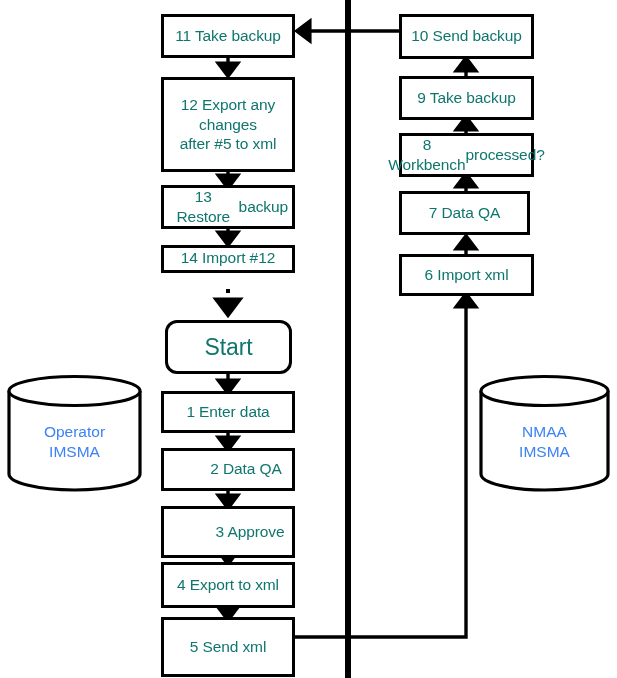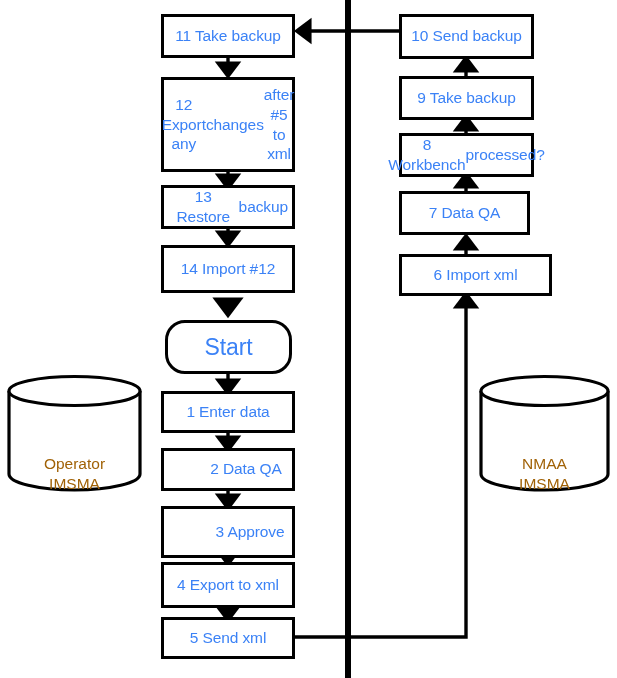--- a/index.html
+++ b/index.html
@@ -21,54 +21,53 @@
   
   .node {
     position: absolute;
     box-sizing: border-box;
     border: 3px solid #000000;
     background: #ffffff;
     display: flex;
     align-items: center;
     justify-content: center;
     text-align: center;
-    color: #3b82f6;
+    color: #0f766e;
     font-size: 15.5px;
     line-height: 1.22;
     letter-spacing: -0.1px;
     padding: 2px 4px;
     z-index: 3;
   }
   .node.multiline {
     line-height: 1.28;
   }
   .node.start {
-    border-radius: 20px;
+    border-radius: 12px;
     font-size: 23px;
     border-width: 3px;
   }
   
   .cylinder {
     position: absolute;
     z-index: 3;
   }
   .cylinder svg {
     display: block;
     overflow: visible;
   }
   .cyl-label {
     position: absolute;
     left: 0;
     right: 0;
     text-align: center;
-    color: #a16207;
+    color: #3b82f6;
     font-size: 15.5px;
     line-height: 1.3;
     pointer-events: none;
-    margin-top: 32px;
   }
   
   .conn {
     position: absolute;
     z-index: 2;
   }
   .conn svg { display: block; overflow: visible; }
   
   .divider {
     position: absolute;
@@ -120,32 +119,32 @@
       </g>
     </svg>
   </div>
 
   <div class="divider" style="left:345px; top:0; width:6px; height:678px;"></div>
 
   <div class="node" style="left:161px; top:14px; width:134px; height:44px;">
     <span>11 Take backup</span>
   </div>
 
-  <div class="node multiline" style="left:161px; top:77px; width:134px; height:95px; flex-direction:row;">
+  <div class="node multiline" style="left:161px; top:77px; width:134px; height:95px; flex-direction:column;">
     <span>12 Export any</span>
     <span>changes</span>
     <span>after #5 to xml</span>
   </div>
 
   <div class="node multiline" style="left:161px; top:185px; width:134px; height:44px; flex-direction:row;">
     <span>13 Restore</span>
     <span>backup</span>
   </div>
 
-  <div class="node" style="left:161px; top:245px; width:134px; height:48px;">
+  <div class="node" style="left:161px; top:245px; width:134px; height:28px;align-items:flex-end;">
     <span>14 Import #12</span>
   </div>
 
   <div class="node start" style="left:165px; top:320px; width:127px; height:54px;">
     <span>Start</span>
   </div>
 
   <div class="node" style="left:161px; top:391px; width:134px; height:42px;">
     <span>1 Enter data</span>
   </div>
@@ -155,42 +154,42 @@
   </div>
 
   <div class="node" style="left:161px; top:506px; width:134px; height:52px;padding-left:48px;">
     <span>3 Approve</span>
   </div>
 
   <div class="node" style="left:161px; top:562px; width:134px; height:46px;">
     <span>4 Export to xml</span>
   </div>
 
-  <div class="node" style="left:161px; top:617px; width:134px; height:42px;">
+  <div class="node" style="left:161px; top:617px; width:134px; height:60px;">
     <span>5 Send xml</span>
   </div>
 
   <div class="node" style="left:399px; top:14px; width:135px; height:45px;">
     <span>10 Send backup</span>
   </div>
 
   <div class="node" style="left:399px; top:76px; width:135px; height:44px;">
     <span>9 Take backup</span>
   </div>
 
   <div class="node multiline" style="left:399px; top:133px; width:135px; height:44px; ">
     <span>8 Workbench</span>
     <span>processed?</span>
   </div>
 
   <div class="node" style="left:399px; top:191px; width:131px; height:44px;">
     <span>7 Data QA</span>
   </div>
 
-  <div class="node" style="left:399px; top:254px; width:153px; height:42px;">
+  <div class="node" style="left:399px; top:254px; width:135px; height:42px;">
     <span>6 Import xml</span>
   </div>
 
   <div class="cylinder" style="left:6px; top:374px; width:137px; height:117px;">
     <svg width="137" height="117" viewBox="0 0 137 117">
       <path d="M3,17 L3,100 A65.5,16 0 0 0 134,100 L134,17" fill="#ffffff" stroke="#000000" stroke-width="3.2"></path>
       <ellipse cx="68.5" cy="17" rx="65.5" ry="14.5" fill="#ffffff" stroke="#000000" stroke-width="3.2"></ellipse>
     </svg>
     <div class="cyl-label" style="top:48px;">
       <div>Operator</div>

